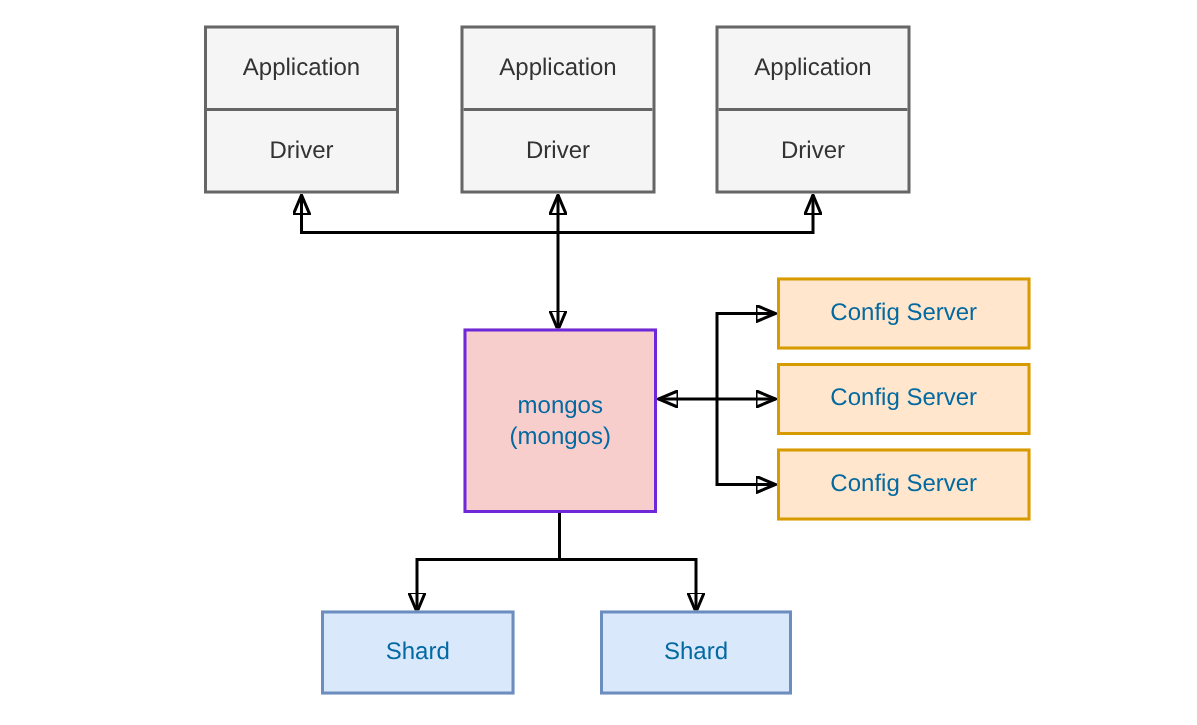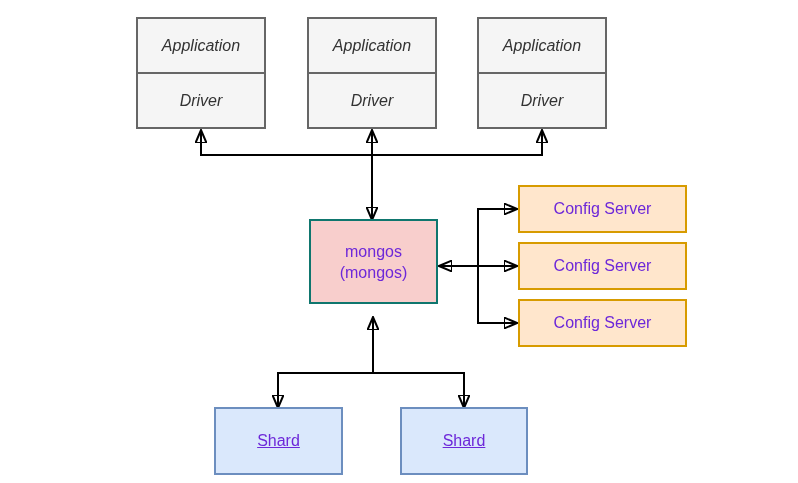--- a/index.html
+++ b/index.html
@@ -26,62 +26,60 @@
     fill: none;
   }
   .node {
     position: absolute;
     box-sizing: border-box;
     display: flex;
     align-items: center;
     justify-content: center;
     text-align: center;
     font-size: 16px;
-    color: #6d28d9;
+    color: #0369a1;
   }
   .app {
     width: 130px;
     height: 112px;
     background: #f5f5f5;
     border: 2px solid #666666;
     color: #333333;
     flex-direction: column;
     padding: 0;
   }
   .app .cell {
     flex: 1 1 50%;
     width: 100%;
     display: flex;
     align-items: center;
     justify-content: center;
-    font-style: italic;
   }
   .app .cell-top {
     border-bottom: 2px solid #666666;
   }
   .router {
     left: 309px; top: 219px;
-    width: 129px; height: 85px;
+    width: 129px; height: 123px;
     background: #f8cecc;
-    border: 2px solid #0f766e;
+    border: 2px solid #6d28d9;
     flex-direction: column;
     line-height: 21px;
   }
   .config {
     left: 518px;
     width: 169px; height: 48px;
     background: #ffe6cc;
     border: 2px solid #d79b00;
   }
   .shard {
     top: 407px;
-    width: 129px; height: 68px;
+    width: 129px; height: 56px;
     background: #dae8fc;
     border: 2px solid #6c8ebf;
-    text-decoration: underline;
   }
 </style>
 </head>
 <body>
 
 <div class="canvas">
 
   <svg class="edges" width="798" height="483" viewBox="0 0 798 483" xmlns="http://www.w3.org/2000/svg">
     <defs>
       <marker id="arrow" markerUnits="userSpaceOnUse" markerWidth="14" markerHeight="12" refX="13" refY="6" orient="auto-start-reverse">

